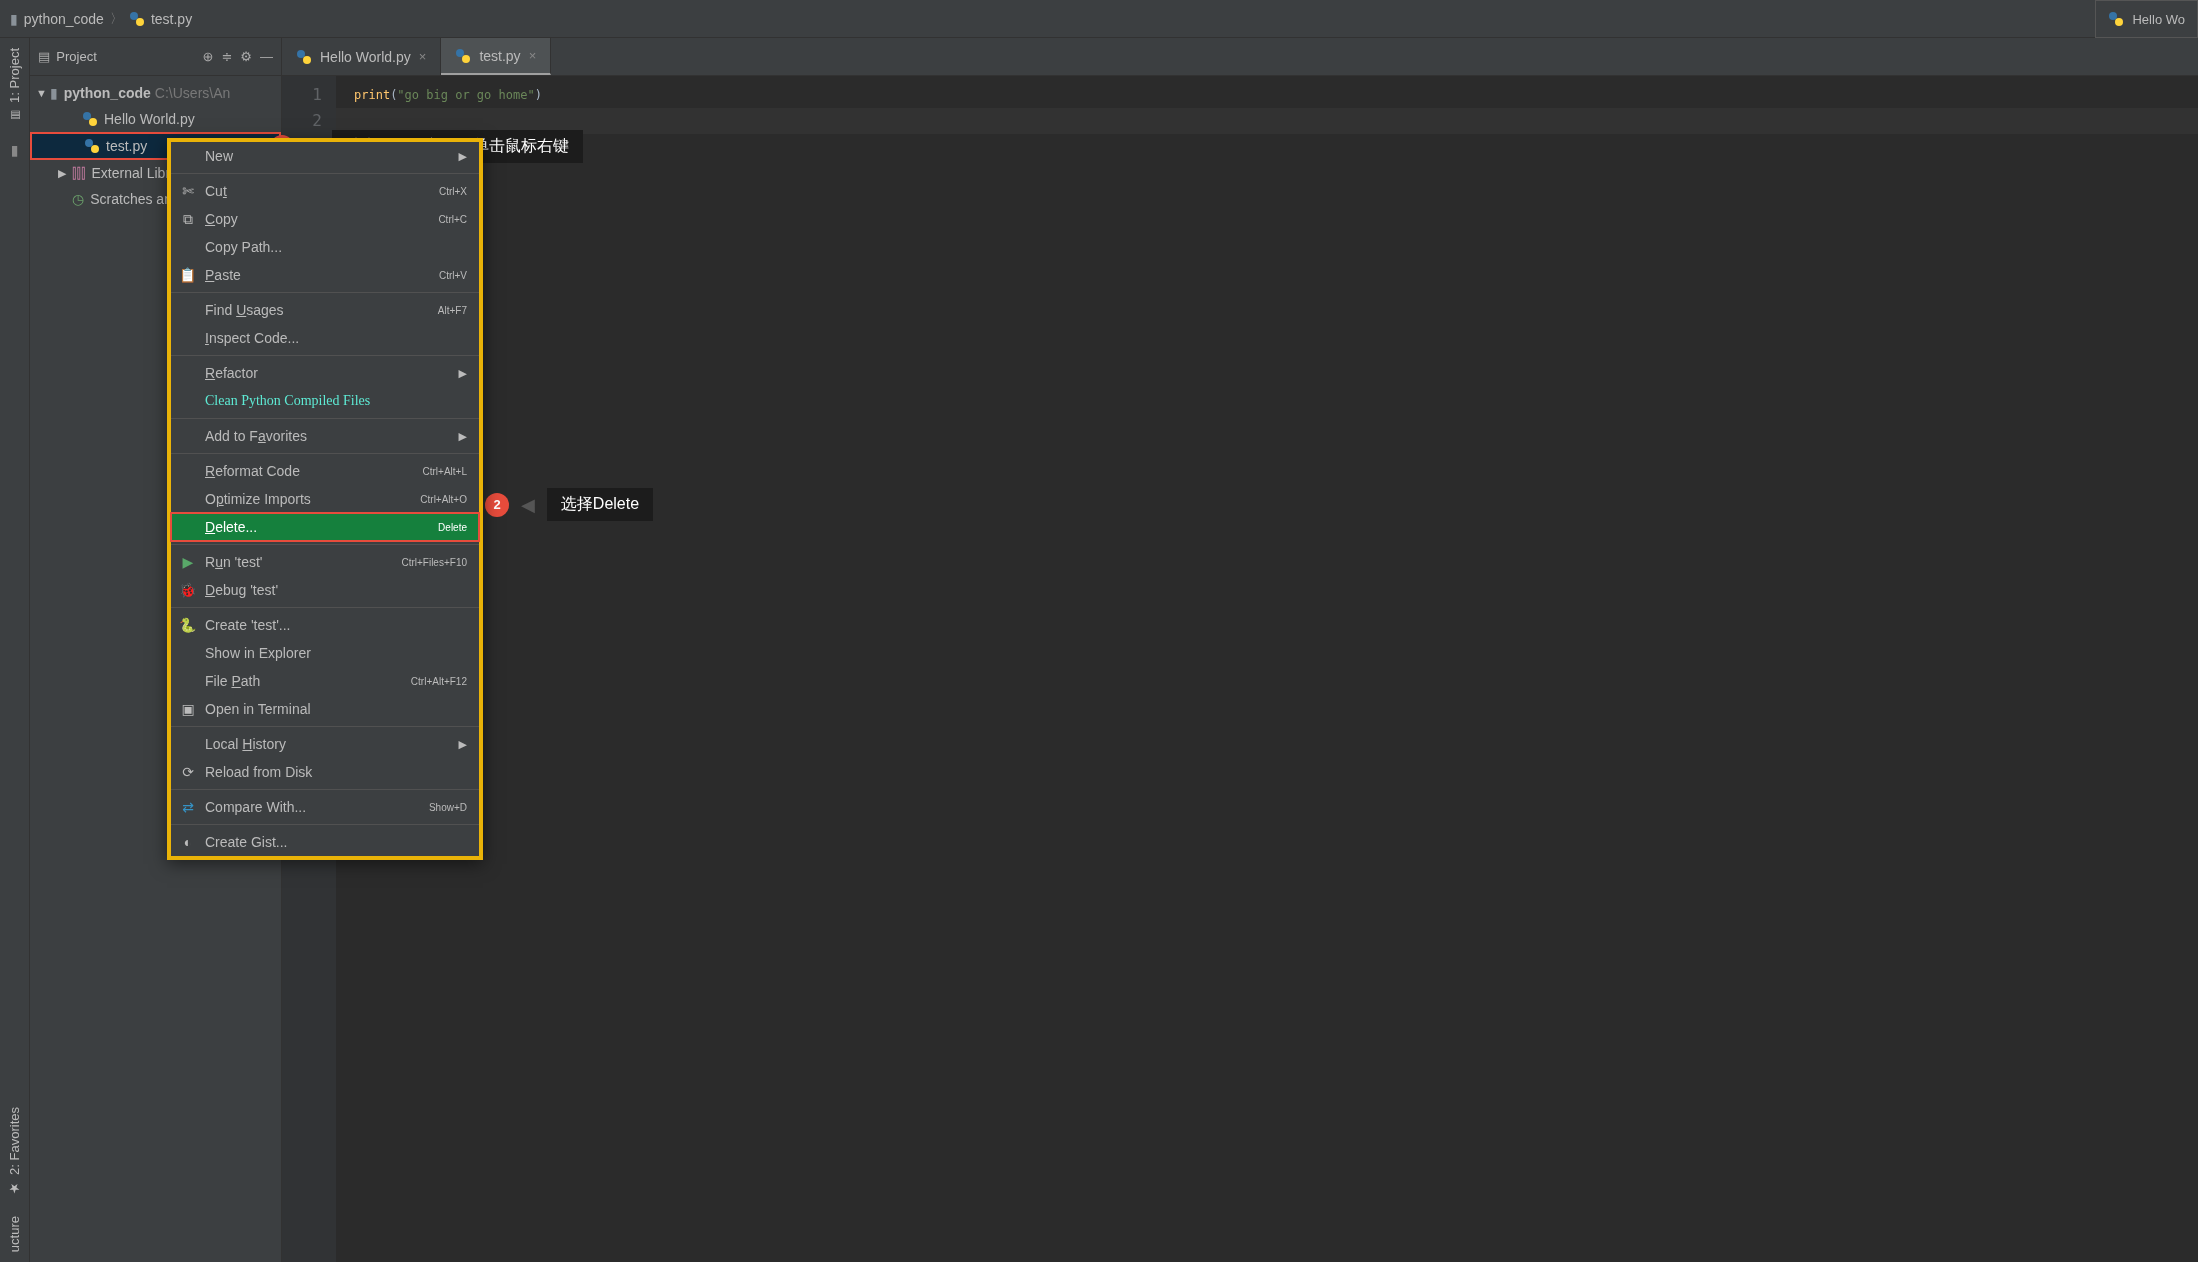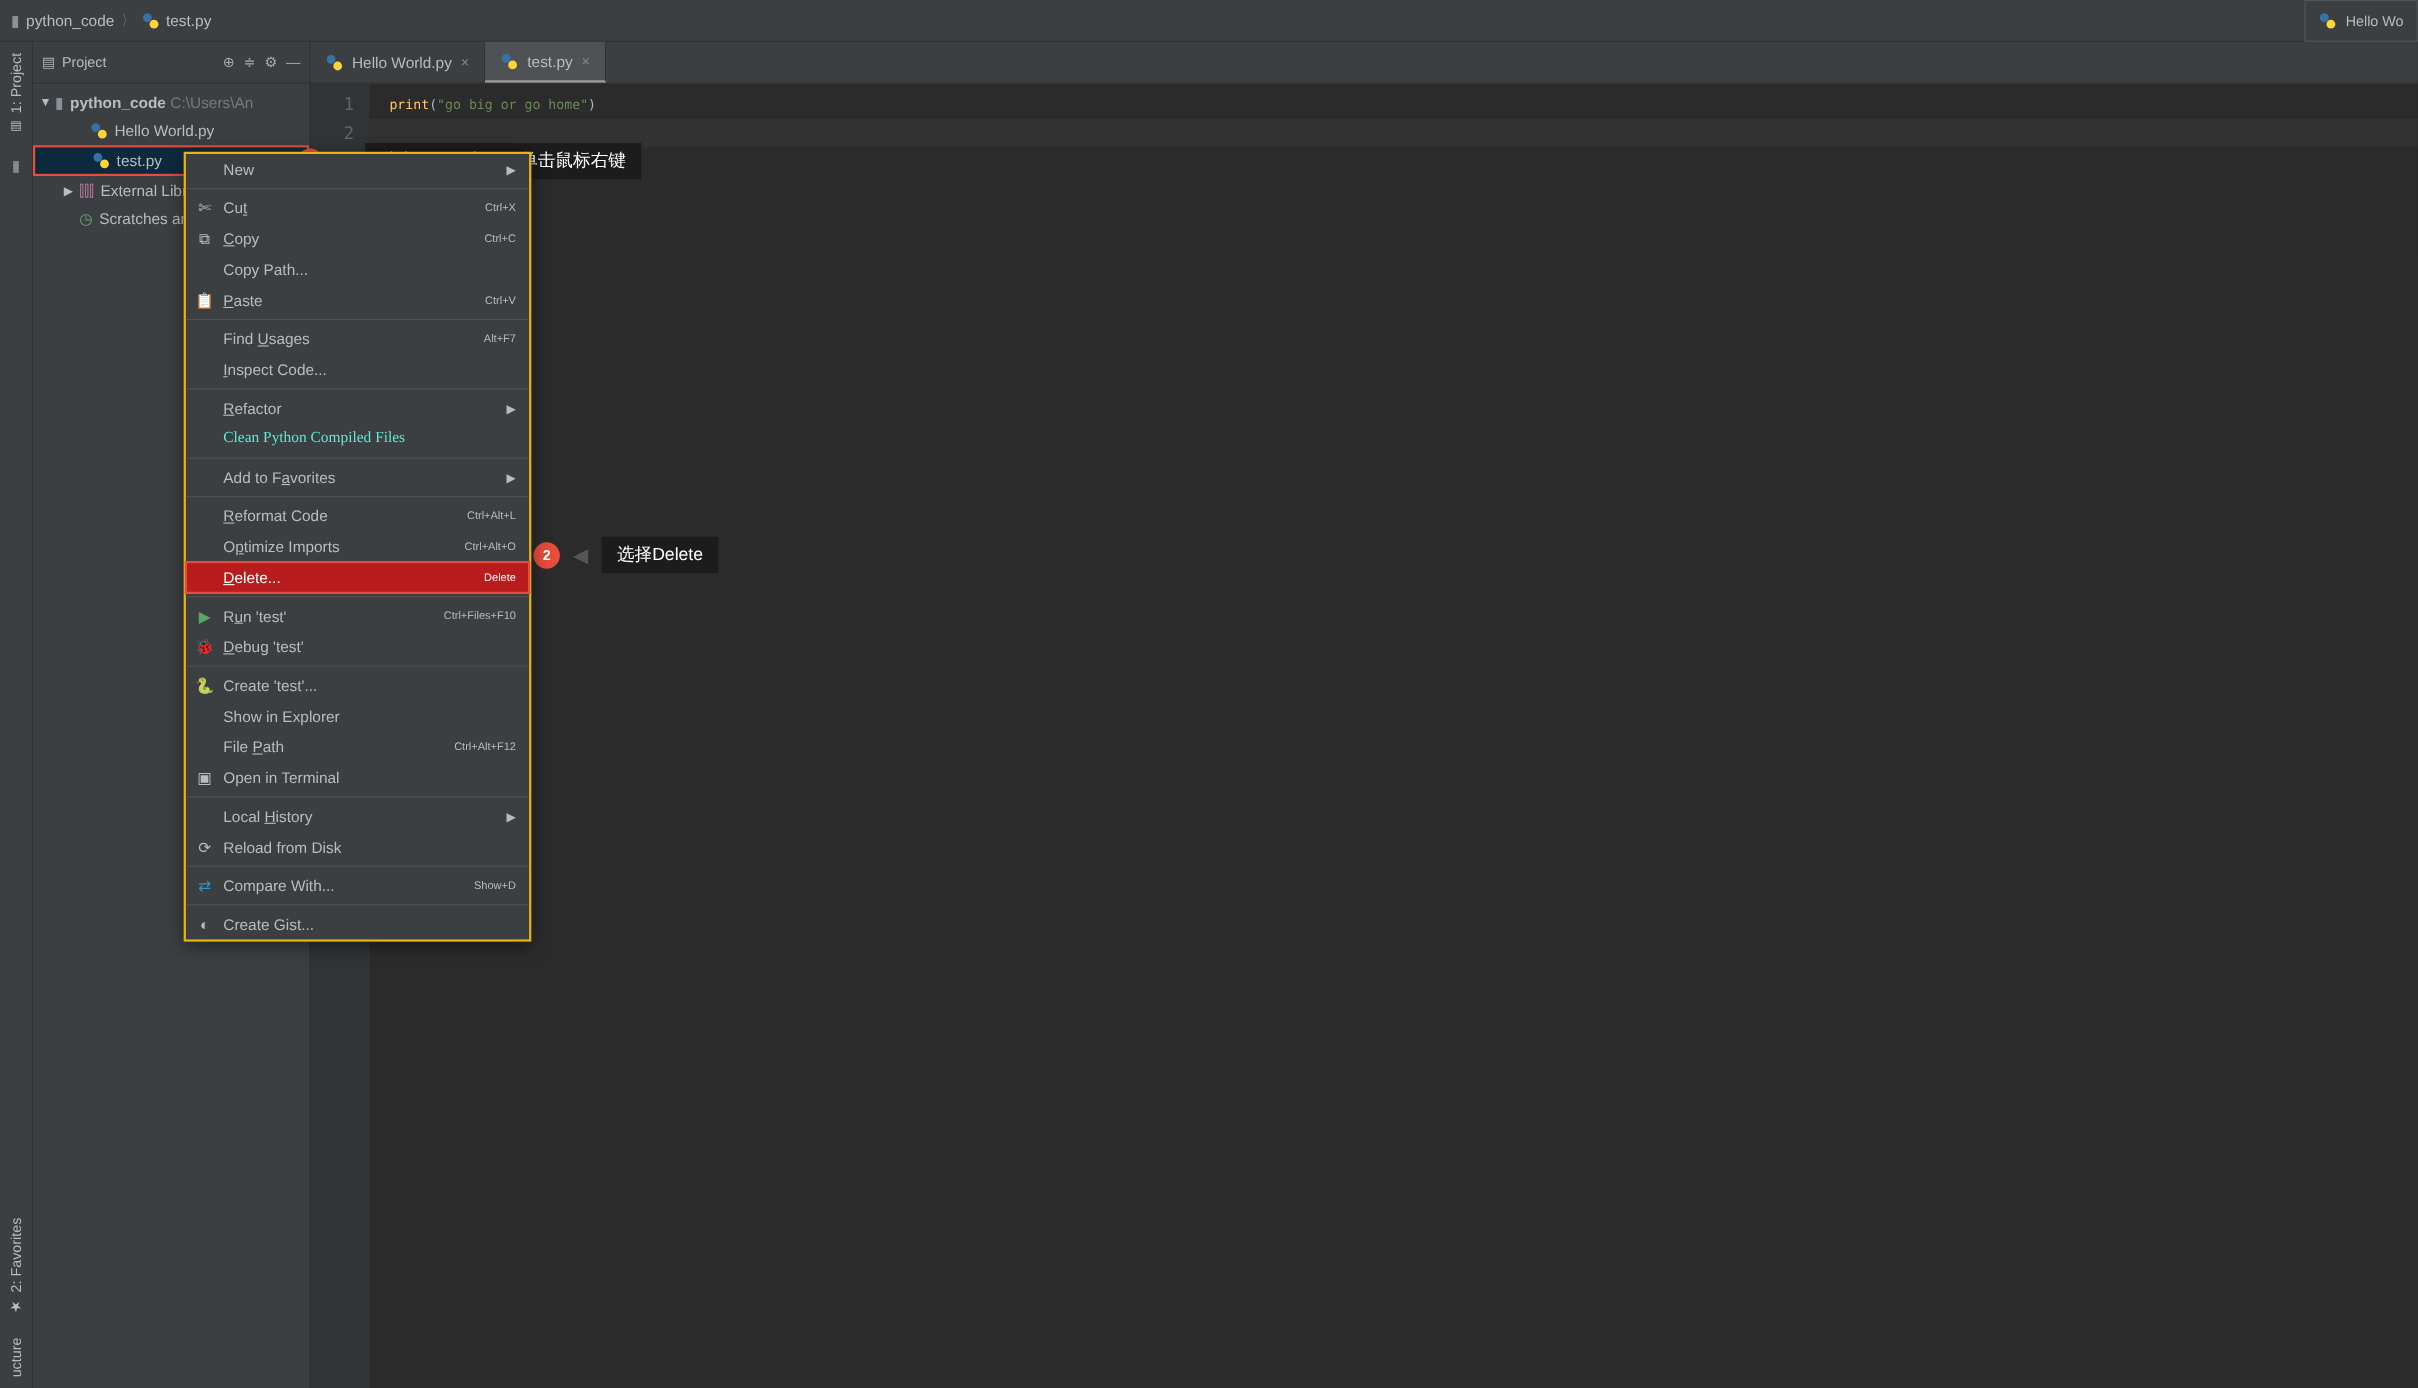--- a/index.html
+++ b/index.html
@@ -142,36 +142,36 @@
 .code-row { display: flex; }
 .tok-fn { color: #ffc66d; }
 .tok-par { color: #a9b7c6; }
 .tok-str { color: #6a8759; }
 .context-menu {
   position: absolute;
   left: 167px;
   top: 138px;
   width: 316px;
   background: #3c3f41;
-  border: 2px solid #eab308;
+  border: 4px solid #eab308;
   box-shadow: 0 4px 16px rgba(0,0,0,0.5);
   z-index: 100;
 }
 .menu-item {
   display: flex;
   align-items: center;
   height: 28px;
   padding: 0 12px 0 34px;
   font-size: 14px;
   color: #bbbbbb;
   position: relative;
 }
 .menu-item.disabled { color: #5eead4; font-family: Liberation Serif, serif; }
 .menu-item.highlighted {
-  background: #b91c1c;
+  background: #15803d;
   color: #fff;
   outline: 2px solid #e74c3c;
   outline-offset: -1px;
 }
 .menu-item .mi-icon {
   position: absolute;
   left: 8px;
   width: 18px;
   text-align: center;
 }

